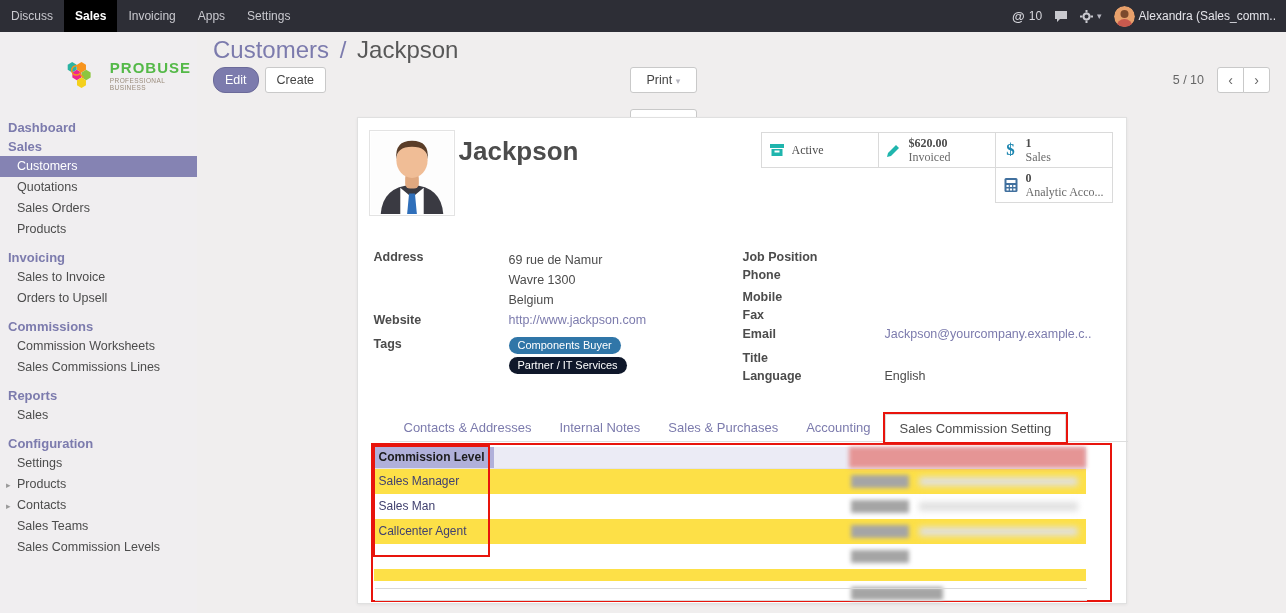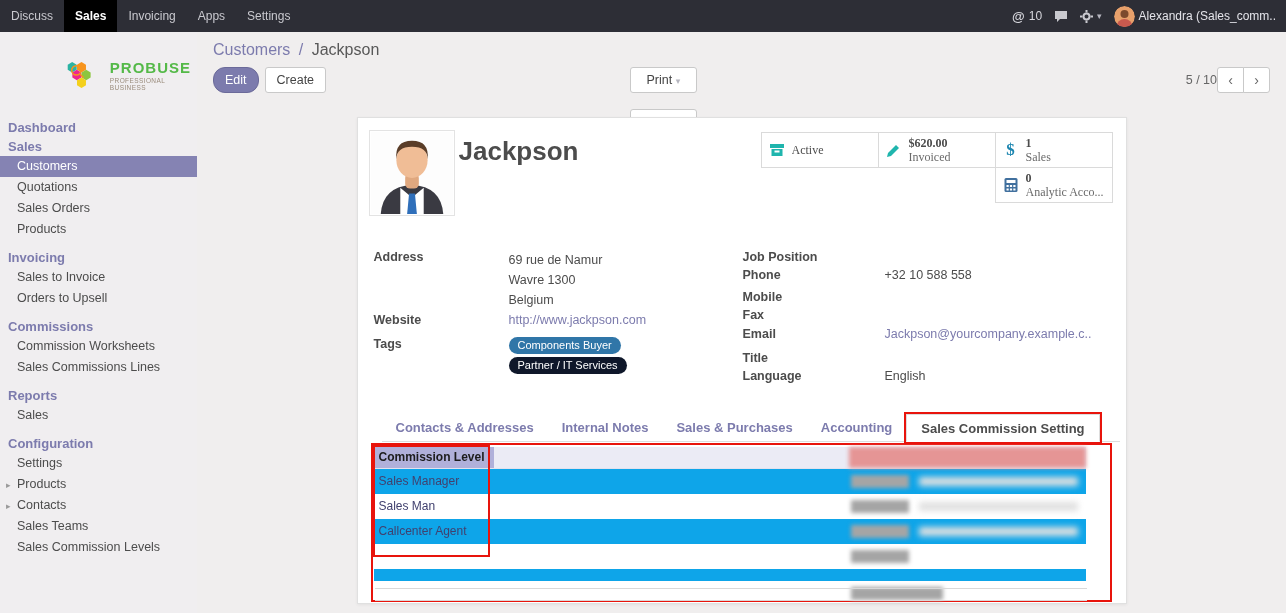--- a/index.html
+++ b/index.html
@@ -29,32 +29,32 @@
   .nav-heading { color: #7c7bad; font-weight: bold; font-size: 13px; padding: 2px 8px; }
   .nav-section { margin-top: 8px; }
   .nav-section.first { margin-top: 4px; }
   .nav-section.joined { margin-top: 0; }
   .nav-item { font-size: 12.5px; color: #4c4c4c; padding: 3px 8px 3px 17px; line-height: 15px; cursor: pointer; position: relative; }
   .nav-item.active { background: #8583b3; color: #fff; }
   .nav-caret { position: absolute; left: 6px; top: 4px; font-size: 9px; color: #9a9a9a; }
 
   
   .main { flex: 1; background: #f0eeee; padding: 8px 16px 0; position: relative; }
-  .breadcrumb { font-size: 16px; line-height: 20px; }
+  .breadcrumb { font-size: 24px; line-height: 20px; }
   .bc-link { color: #7c7bad; cursor: pointer; }
   .bc-sep { color: #7c7bad; margin: 0 4px; }
   .bc-current { color: #585858; }
   .control-row { display: flex; align-items: center; margin-top: 7px; position: relative; height: 26px; }
   .btn { font-family: "Liberation Sans", sans-serif; font-size: 12.5px; color: #444;
     background: #fff; border: 1px solid #c9c9c9; border-radius: 3px; padding: 4px 11px;
     height: 26px; cursor: pointer; }
   .btn-primary { background: #7c7bad; border-color: #6b6a99; color: #fff; border-radius: 12px; }
   .control-left { display: flex; gap: 6px; }
   .print-group { position: absolute; left: 417px; top: 0; display: flex; gap: 16px; flex-direction: column; }
-  .pager { margin-left: auto; display: flex; align-items: center; gap: 0; }
+  .pager { margin-left: auto; display: flex; align-items: center; gap: 13px; }
   .pager-value { font-size: 12.5px; color: #666; }
   .btn-group { display: flex; }
   .pager-btn { width: 27px; padding: 0; font-size: 14px; line-height: 24px; color: #666; }
   .pager-btn.prev { border-radius: 3px 0 0 3px; }
   .pager-btn.next { border-radius: 0 3px 3px 0; margin-left: -1px; }
 
   
   .sheet { width: 770px; height: 487px; margin: 24px auto 0; background: #fff;
     border: 1px solid #e0e0e0; box-shadow: 0 1px 3px rgba(0,0,0,.06); position: relative; }
   .avatar-box { position: absolute; left: 11px; top: 12px; width: 86px; height: 86px;
@@ -79,32 +79,32 @@
   .fcol1 .flabel { width: 135px; }
   .fcol2 .flabel { width: 142px; }
   .fvalue { flex: 1; }
   .addr-line { line-height: 20px; }
   .link { color: #7c7bad; cursor: pointer; }
   .mt6 { margin-top: 6px; } .mt8 { margin-top: 8px; } .mt3 { margin-top: 3px; }
   .tag-pill { display: inline-block; color: #fff; font-size: 11px; line-height: 15px;
     padding: 1px 9px; border-radius: 10px; margin-bottom: 3px; cursor: pointer; }
 
   
-  .tabs { position: absolute; left: 24px; top: 296px; width: 738px; display: flex;
-    border-bottom: 1px solid #ddd; height: 28px; font-size: 13px; font-weight: bold; }
+  .tabs { position: absolute; left: 32px; top: 296px; width: 738px; display: flex;
+    border-bottom: 1px solid #ddd; height: 28px; font-size: 13px; }
   .tab { padding: 0 14px; line-height: 27px; color: #7c7bad; cursor: pointer; }
   .tab.active { color: #4c4c4c; background: #fff; border: 1px solid #ddd; border-bottom: 1px solid #fff; margin-bottom: -1px; }
   .tab.annotated { outline: 2px solid #e8140c; outline-offset: 0; z-index: 5; }
 
   
   .table-annotation { position: absolute; left: 13px; top: 325px; width: 741px; height: 159px;
     border: 2px solid #e8140c; background: #fff; }
   .ctable { margin: 2px 0 0 1px; width: 712px; position: relative; }
   .crow { display: flex; height: 25px; }
-  .crow.odd { background: #0ea5e9; }
+  .crow.odd { background: #fde047; }
   .crow.small { height: 12px; }
   .crow.foot { height: 15px; }
   .chead { height: 22px; background: #ebebf5; border-bottom: 1px solid #e2e2ee; }
   .c1 { width: 120px; padding-left: 5px; font-size: 12px; color: #41416f; line-height: 24px;
     white-space: nowrap; overflow: hidden; }
   .chead .c1 { background: #b0b0da; color: #1c1c1c; font-weight: bold; line-height: 21px; cursor: pointer; }
   .c2 { flex: 1; }
   .c3 { width: 237px; display: flex; }
   .blur-pink { width: 100%; height: 100%; background: #e59595; filter: blur(2px); }
   .blur-gray { width: 58px; height: 13px; background: #a5a5a5; filter: blur(2px); margin: 6px 0 0 2px; }
@@ -331,21 +331,20 @@
             </span>
           </div>
         </div>
         <div class="fcol fcol2">
           <div class="frow">
             <span class="flabel">Job Position</span>
             <span class="fvalue"></span>
           </div>
           <div class="frow">
             <span class="flabel">Phone</span>
-            <span class="fvalue">+32 10 588 558</span>
           </div>
           <div class="frow mt6">
             <span class="flabel">Mobile</span>
             <span class="fvalue"></span>
           </div>
           <div class="frow">
             <span class="flabel">Fax</span>
             <span class="fvalue"></span>
           </div>
           <div class="frow mt3">

